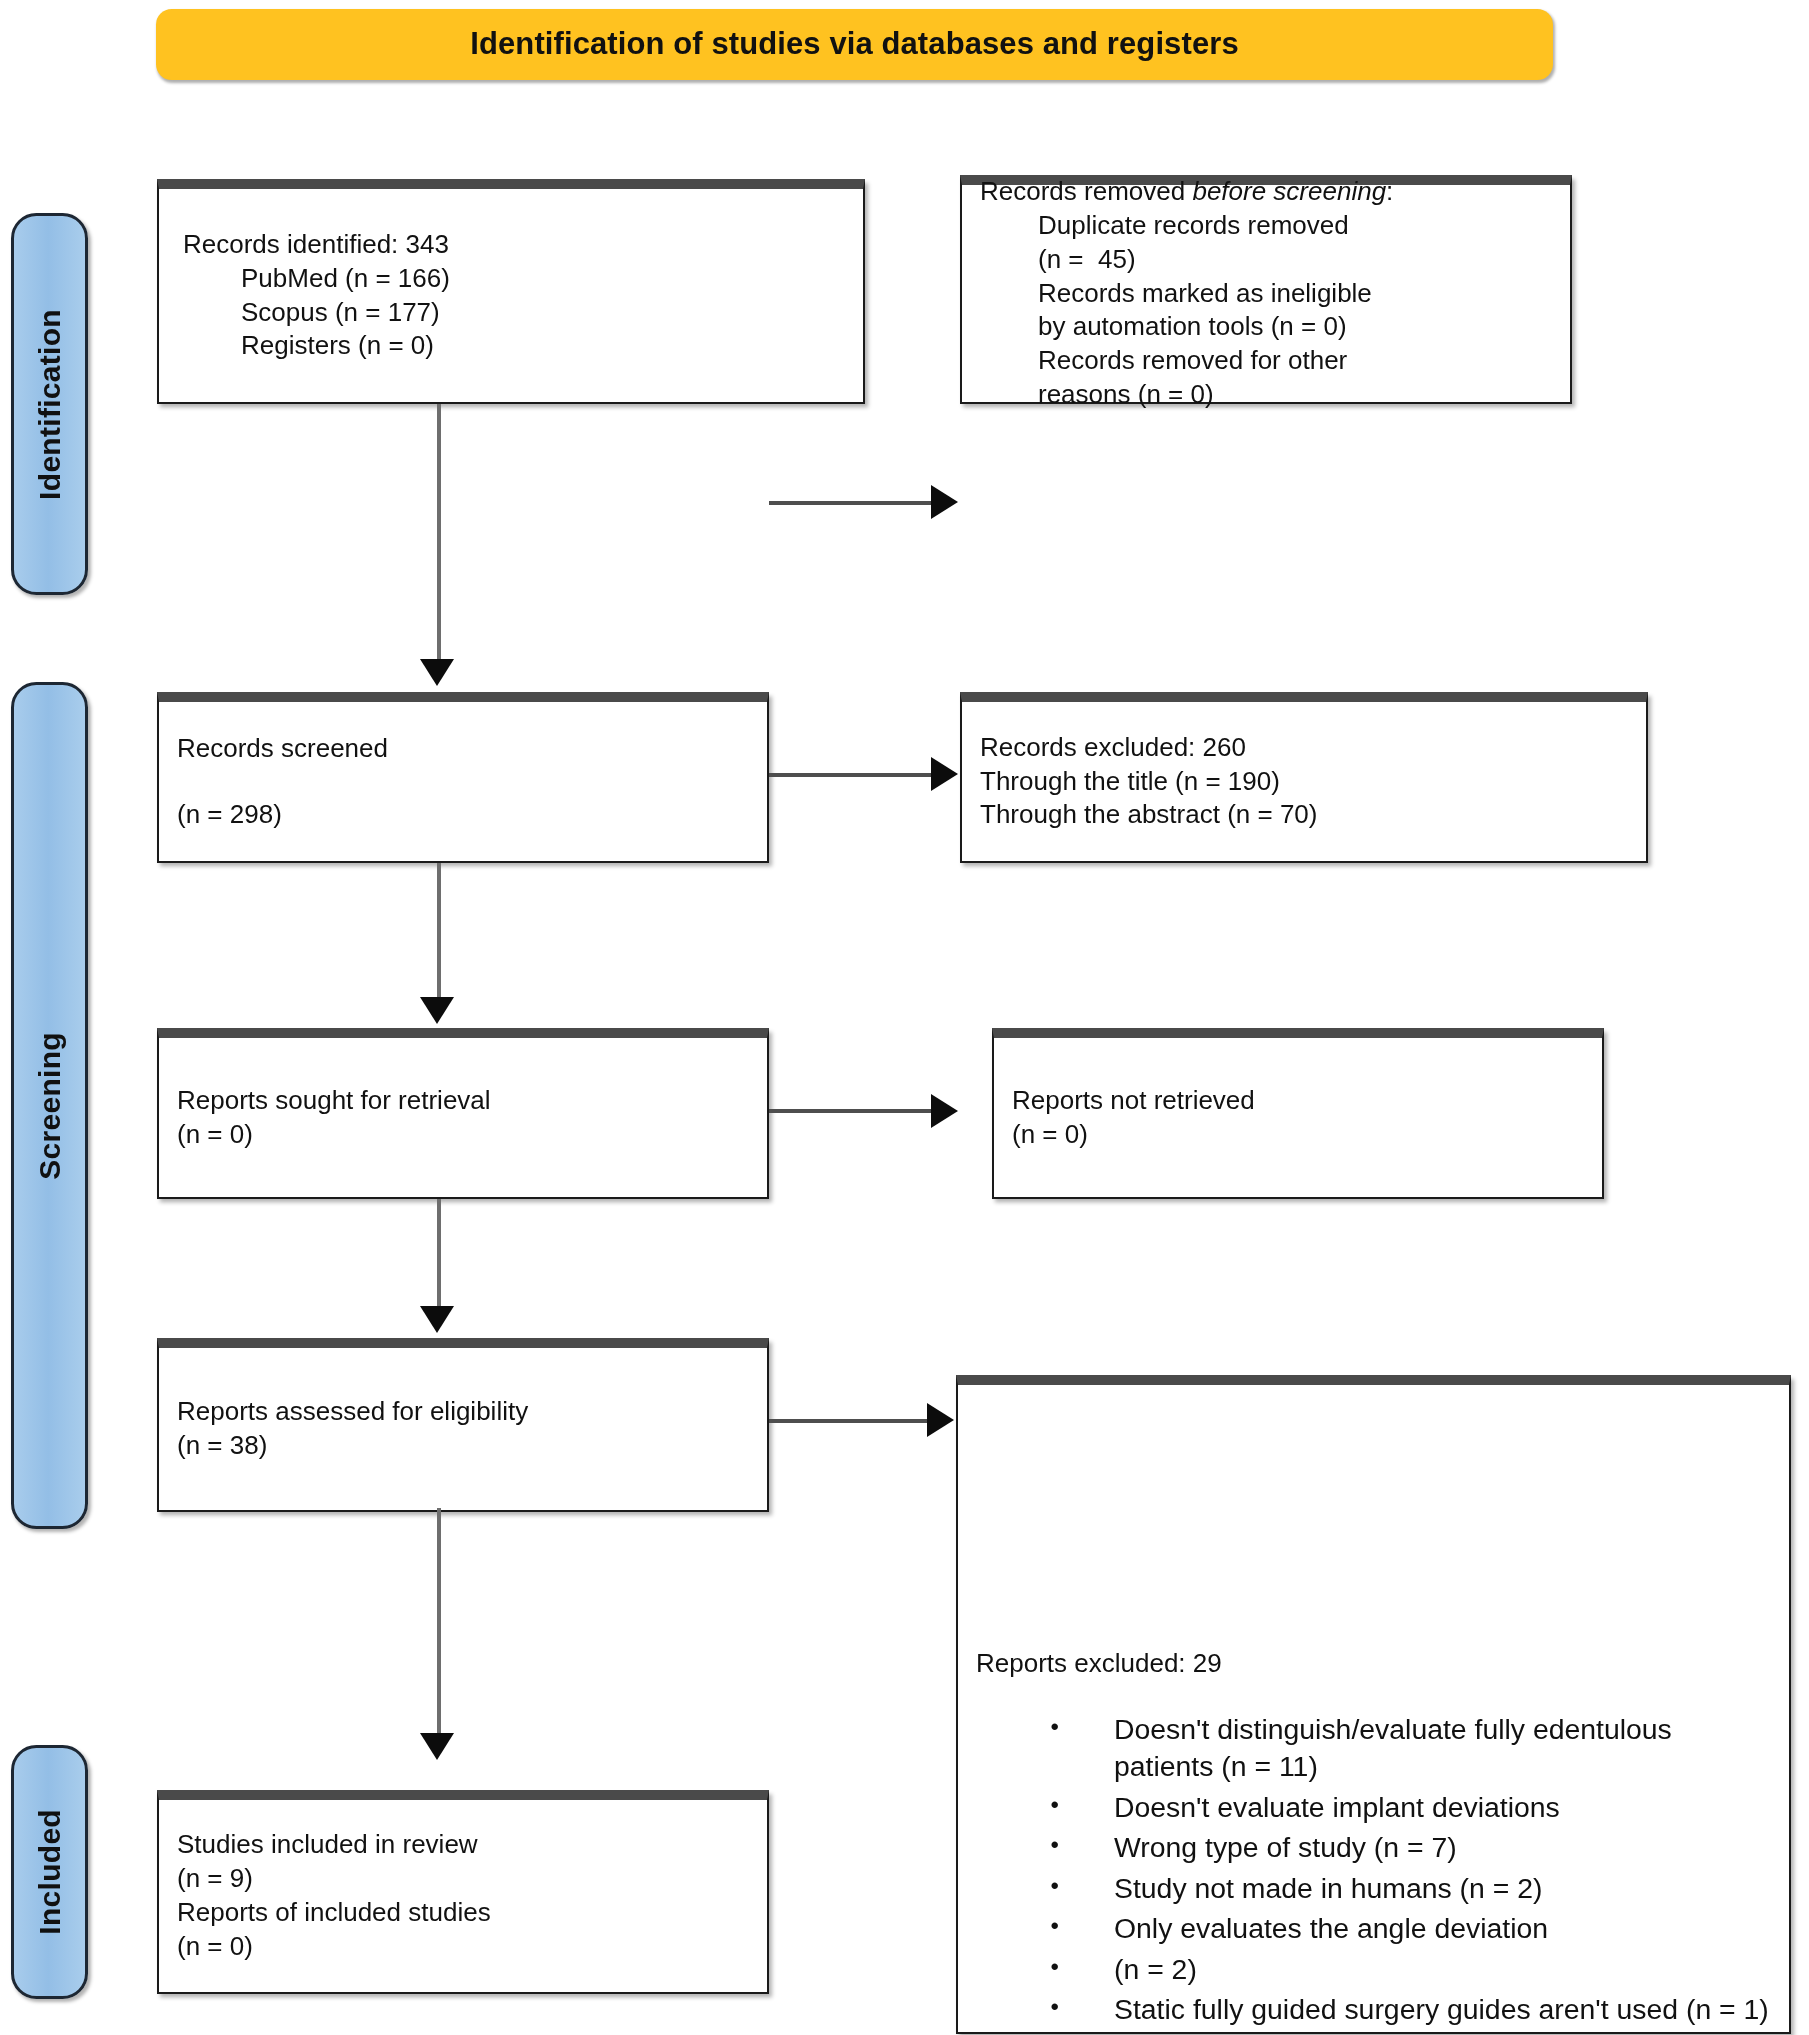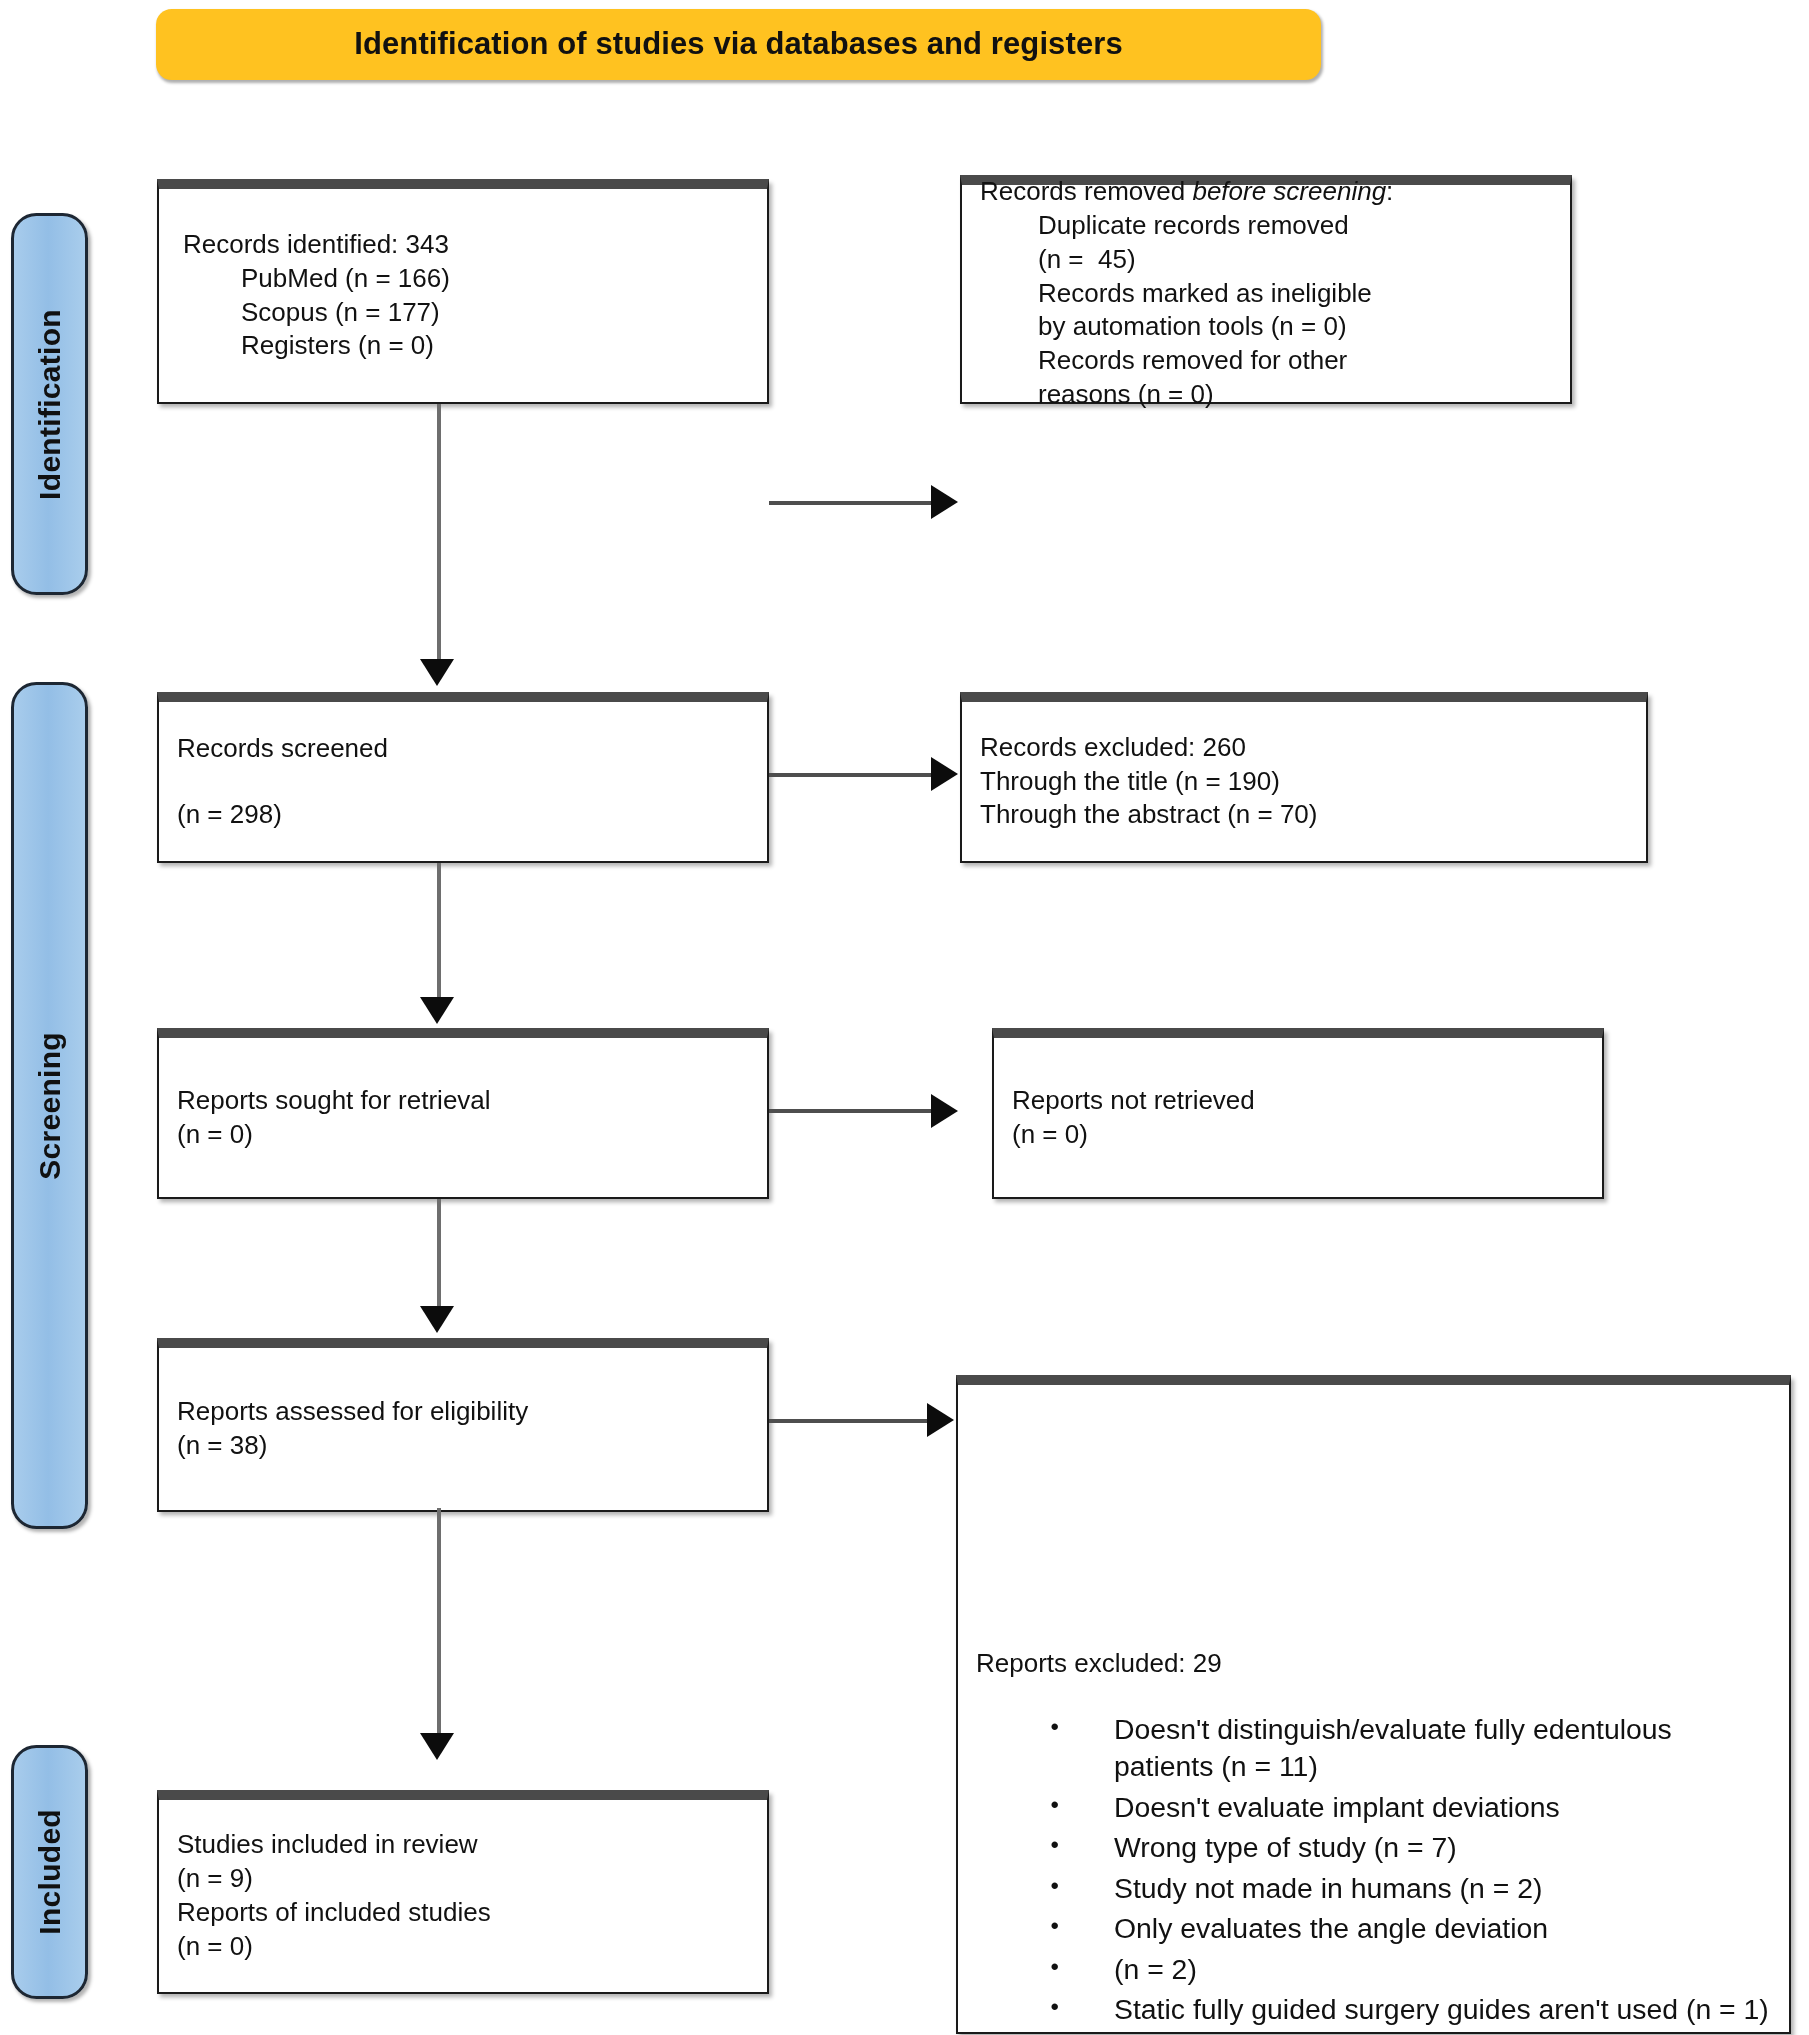--- a/index.html
+++ b/index.html
@@ -16,21 +16,21 @@
     height: 2035px;
     background: #ffffff;
     overflow: hidden;
   }
 
   
   .banner {
     position: absolute;
     left: 156px;
     top: 8.5px;
-    width: 1165px;
+    width: 1397px;
     height: 71px;
     background: #FFC220;
     border-radius: 15.7px;
     box-shadow: 1.8px 2.4px 3px rgba(0,0,0,0.32);
     display: flex;
     align-items: center;
     justify-content: center;
   }
   .banner-text {
     font-size: 31px;
@@ -83,21 +83,21 @@
   .box p {
     margin: 0;
     font-size: 26px;
     line-height: 1.30;
     color: #111111;
     white-space: pre-wrap;
   }
   .box p.indent { padding-left: 58px; }
   .box p em { font-style: italic; }
 
-  #box-identified     { left: 157px;  top: 179px;  width: 612px; height: 225px; padding-left: 24px; }
+  #box-identified     { left: 157px;  top: 179px;  width: 708px; height: 225px; padding-left: 24px; }
   #box-removed        { left: 960px; top: 175px; width: 612px; height: 229px; }
   #box-screened       { left: 157px;  top: 692px; width: 612px; height: 171px; gap: 32px; }
   #box-excluded-rec   { left: 960px; top: 692px; width: 688px; height: 171px; }
   #box-sought         { left: 157px;  top: 1028px; width: 612px; height: 171px; }
   #box-notretrieved   { left: 960px; top: 1028px; width: 612px; height: 171px; margin-left: 32px; }
   #box-assessed       { left: 157px;  top: 1338px; width: 612px; height: 174px; }
   #box-excluded-rep   { left: 956px; top: 1329px; width: 835px; height: 659px; justify-content: flex-end; padding-top: 41px; margin-top: 46px; }
   #box-included       { left: 157px;  top: 1790px; width: 612px; height: 204px; }
 
   

